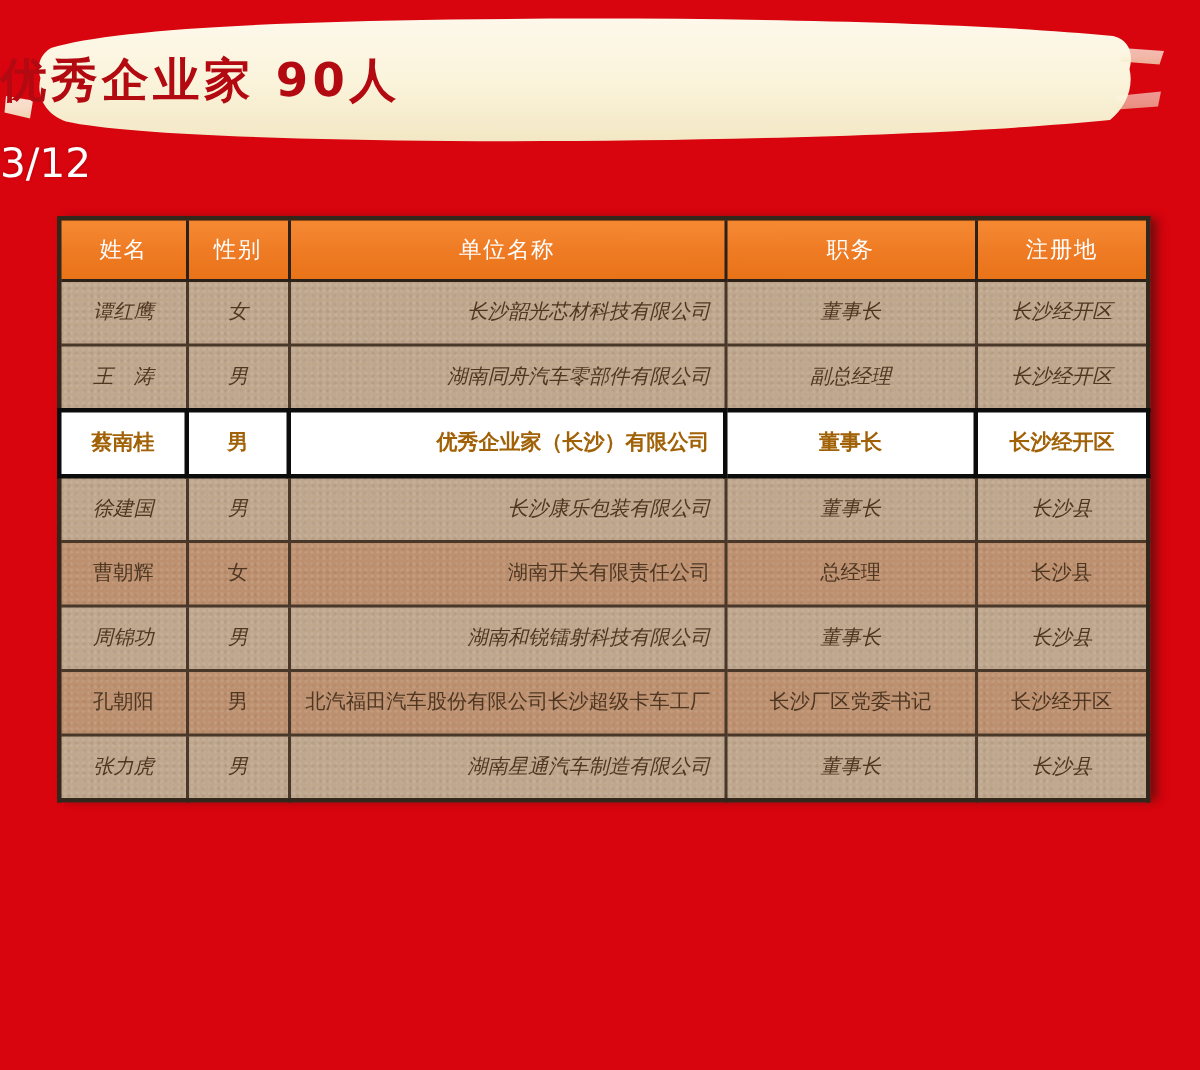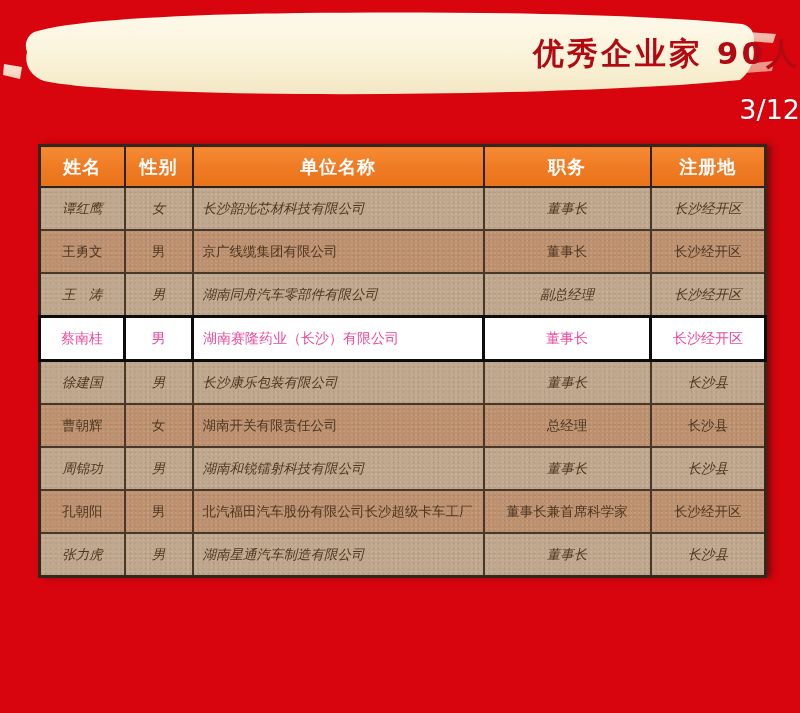--- a/index.html
+++ b/index.html
@@ -9,29 +9,29 @@
     overflow:hidden;
     background:#d8040e;
     font-family:"DejaVu Sans", sans-serif;
   }
 
   
   .banner { position:absolute; top:2px; left:0; width:800px; height:104px; }
   .banner svg { display:block; width:800px; height:104px; }
   .banner-title {
     position:absolute; top:31px; left:0; width:800px;
-    text-align:right;
+    text-align:left;
     font-size:31px; font-weight:bold;
     color:#b30a12;
     letter-spacing:3px;
   }
 
   .page-indicator {
     position:absolute; top:94px; left:0; width:800px;
-    text-align:right;
+    text-align:left;
     font-size:27px; color:#ffffff;
     text-shadow:0 0 2px rgba(120,0,0,.4);
   }
 
   
   .table-wrap {
     position:absolute; top:144px; left:38px; width:726px;
   }
   table {
     width:726px;
@@ -43,50 +43,50 @@
   col.c-name     { width:85px; }
   col.c-gender   { width:68px; }
   col.c-company  { width:291px; }
   col.c-position { width:167px; }
   col.c-location { width:115px; }
 
   thead th {
     background:#ef7b25;
     background-image:linear-gradient(180deg, #f58a33 0%, #ee7a23 55%, #e87318 100%);
     color:#ffffff;
-    font-size:18px; font-weight:bold;
+    font-size:15px; font-weight:normal;
     height:37px;
     border:2.5px solid #2c2118;
     letter-spacing:1px;
   }
 
   tbody td {
     font-size:13.5px;
     color:#4e3621;
     border:2px solid #49382a;
     height:37px;
     text-align:center;
     padding:2px 5px;
     line-height:1.35;
     background-image:
       radial-gradient(rgba(255,255,255,.09) 1px, transparent 1.2px),
       radial-gradient(rgba(60,30,10,.08) 1px, transparent 1.2px);
     background-size:4px 4px, 5px 5px;
     background-position:0 0, 2px 2px;
   }
-  tbody td.cell-company { text-align:left; padding:2px 9px; }
+  tbody td.cell-company { text-align:right; padding:2px 9px; }
 
   tr.row-a td { background-color:#bfa78e;font-style:italic; }
   tr.row-b td { background-color:#bd9170; }
 
   tr.highlighted td {
     background-color:#ffffff;
     background-image:none;
-    color:#ec4899;
-    font-weight:normal;
+    color:#a16207;
+    font-weight:bold;
     border:3px solid #0c0c0c;
     font-size:14px;
   }
 </style>
 </head>
 <body>
 
 <div class="banner">
   <svg viewBox="0 0 800 104" aria-hidden="true">
     <defs>
@@ -134,38 +134,31 @@
       </tr>
     </thead>
     <tbody>
         <tr class="row-a">
     <td class="cell-name">谭红鹰</td>
     <td class="cell-gender">女</td>
     <td class="cell-company">长沙韶光芯材科技有限公司</td>
     <td class="cell-position">董事长</td>
     <td class="cell-location">长沙经开区</td>
   </tr>
-        <tr class="row-b">
-    <td class="cell-name">王勇文</td>
-    <td class="cell-gender">男</td>
-    <td class="cell-company">京广线缆集团有限公司</td>
-    <td class="cell-position">董事长</td>
-    <td class="cell-location">长沙经开区</td>
-  </tr>
         <tr class="row-a">
     <td class="cell-name">王　涛</td>
     <td class="cell-gender">男</td>
     <td class="cell-company">湖南同舟汽车零部件有限公司</td>
     <td class="cell-position">副总经理</td>
     <td class="cell-location">长沙经开区</td>
   </tr>
         <tr class="highlighted">
     <td class="cell-name">蔡南桂</td>
     <td class="cell-gender">男</td>
-    <td class="cell-company">湖南赛隆药业（长沙）有限公司</td>
+    <td class="cell-company">优秀企业家（长沙）有限公司</td>
     <td class="cell-position">董事长</td>
     <td class="cell-location">长沙经开区</td>
   </tr>
         <tr class="row-a">
     <td class="cell-name">徐建国</td>
     <td class="cell-gender">男</td>
     <td class="cell-company">长沙康乐包装有限公司</td>
     <td class="cell-position">董事长</td>
     <td class="cell-location">长沙县</td>
   </tr>
@@ -180,21 +173,21 @@
     <td class="cell-name">周锦功</td>
     <td class="cell-gender">男</td>
     <td class="cell-company">湖南和锐镭射科技有限公司</td>
     <td class="cell-position">董事长</td>
     <td class="cell-location">长沙县</td>
   </tr>
         <tr class="row-b">
     <td class="cell-name">孔朝阳</td>
     <td class="cell-gender">男</td>
     <td class="cell-company">北汽福田汽车股份有限公司长沙超级卡车工厂</td>
-    <td class="cell-position">董事长兼首席科学家</td>
+    <td class="cell-position">长沙厂区党委书记</td>
     <td class="cell-location">长沙经开区</td>
   </tr>
         <tr class="row-a">
     <td class="cell-name">张力虎</td>
     <td class="cell-gender">男</td>
     <td class="cell-company">湖南星通汽车制造有限公司</td>
     <td class="cell-position">董事长</td>
     <td class="cell-location">长沙县</td>
   </tr>
       </tbody>

